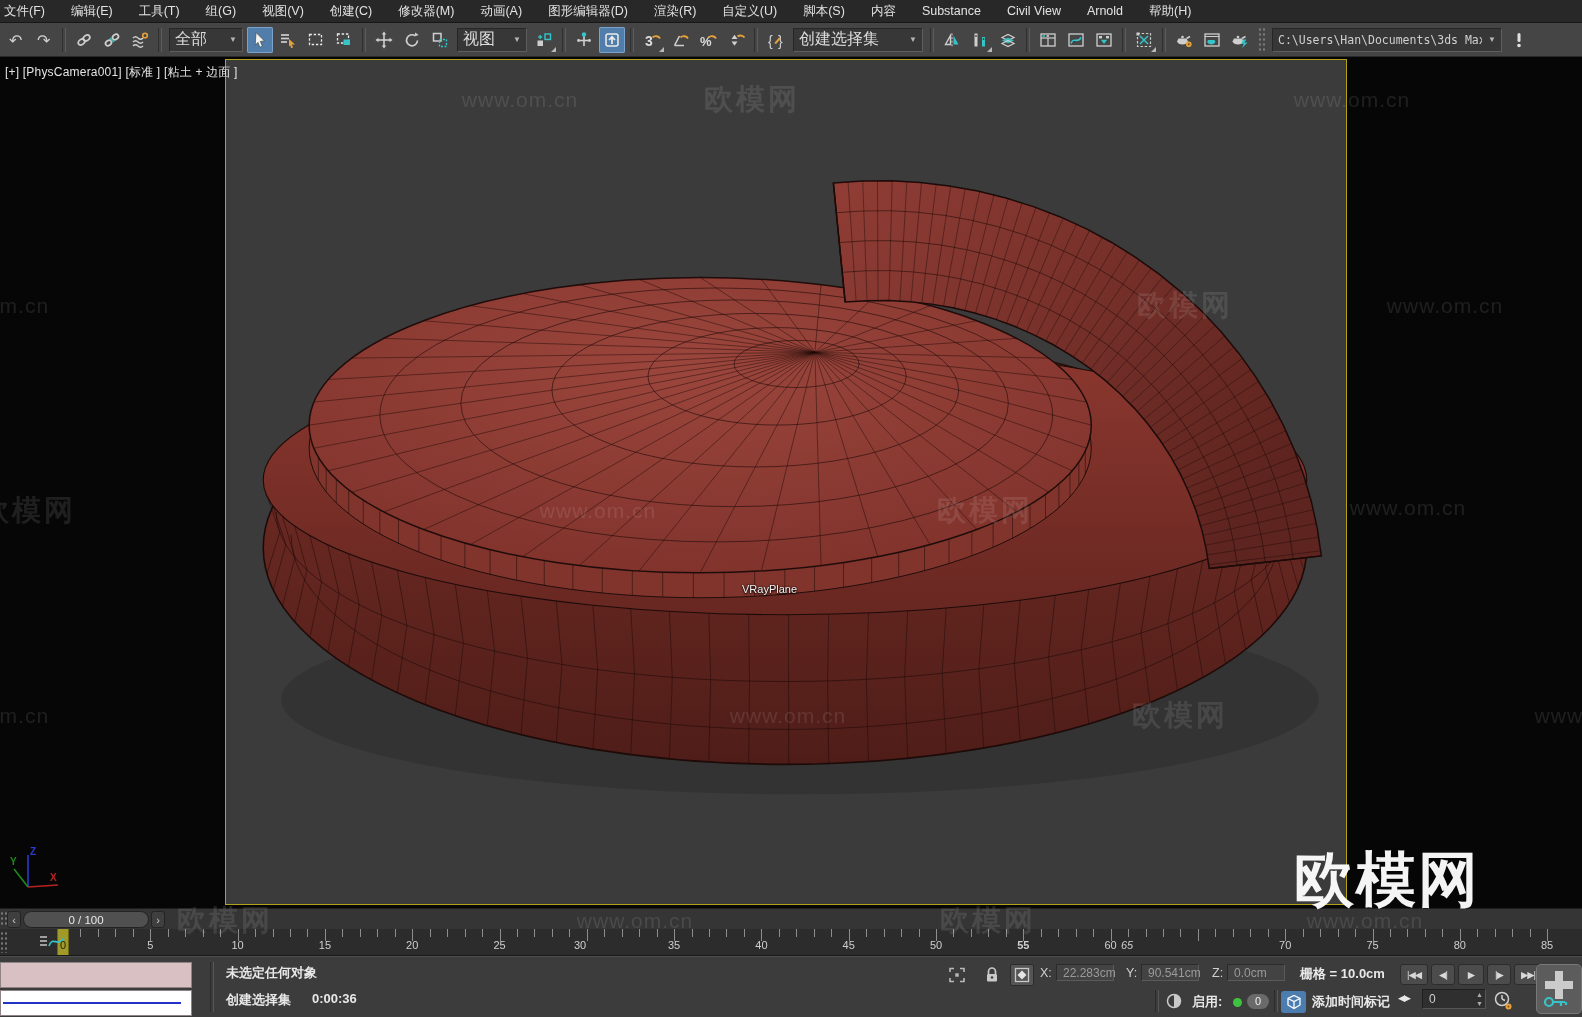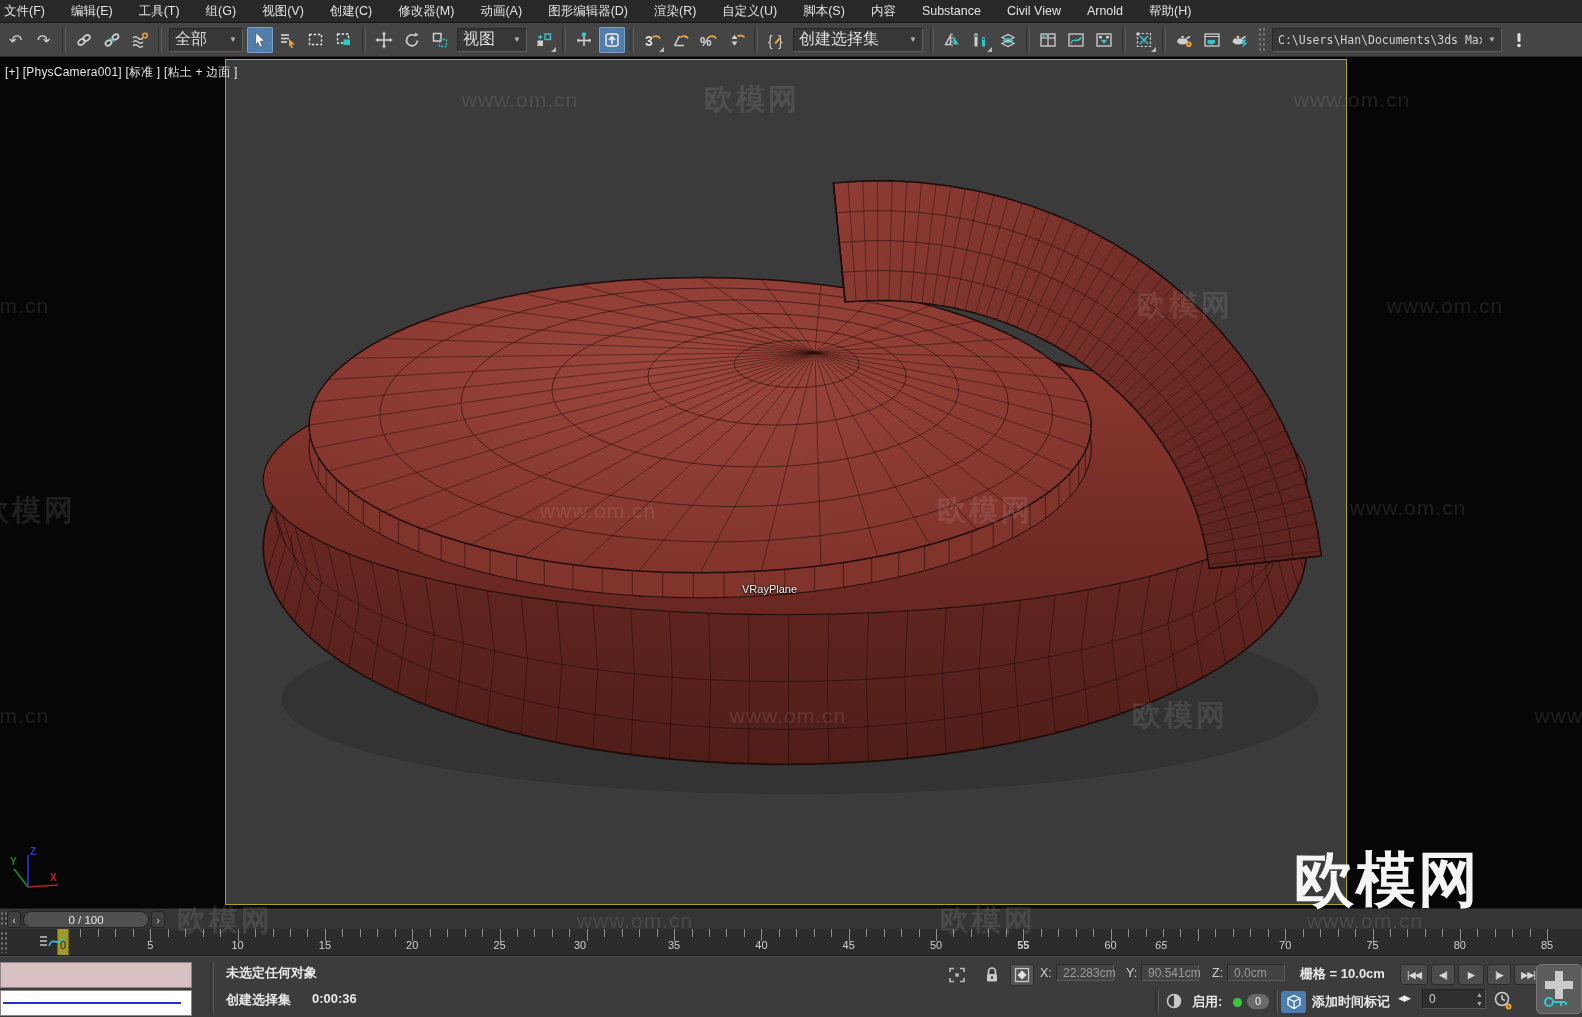--- a/index.html
+++ b/index.html
@@ -660,21 +660,21 @@
         <div class="tick" style="left: 1058.22px; height: 8px;"></div>
         <div class="tick" style="left: 1075.68px; height: 8px;"></div>
         <div class="tick" style="left: 1093.14px; height: 8px;"></div>
         <div class="tick" style="left: 1110.6px; height: 12px;"></div>
         <div class="tick-label" style="left: 1110.6px;">60</div>
         <div class="tick" style="left: 1128.06px; height: 8px;"></div>
         <div class="tick" style="left: 1145.52px; height: 8px;"></div>
         <div class="tick" style="left: 1162.98px; height: 8px;"></div>
         <div class="tick" style="left: 1180.44px; height: 8px;"></div>
         <div class="tick" style="left: 1197.9px; height: 12px;"></div>
-        <div class="tick-label" style="left: 1161px; font-style: italic;">65</div>
+        <div class="tick-label" style="left: 1127px; font-style: italic;">65</div>
         <div class="tick" style="left: 1215.36px; height: 8px;"></div>
         <div class="tick" style="left: 1232.82px; height: 8px;"></div>
         <div class="tick" style="left: 1250.28px; height: 8px;"></div>
         <div class="tick" style="left: 1267.74px; height: 8px;"></div>
         <div class="tick" style="left: 1285.2px; height: 12px;"></div>
         <div class="tick-label" style="left: 1285.2px;">70</div>
         <div class="tick" style="left: 1302.66px; height: 8px;"></div>
         <div class="tick" style="left: 1320.12px; height: 8px;"></div>
         <div class="tick" style="left: 1337.58px; height: 8px;"></div>
         <div class="tick" style="left: 1355.04px; height: 8px;"></div>

